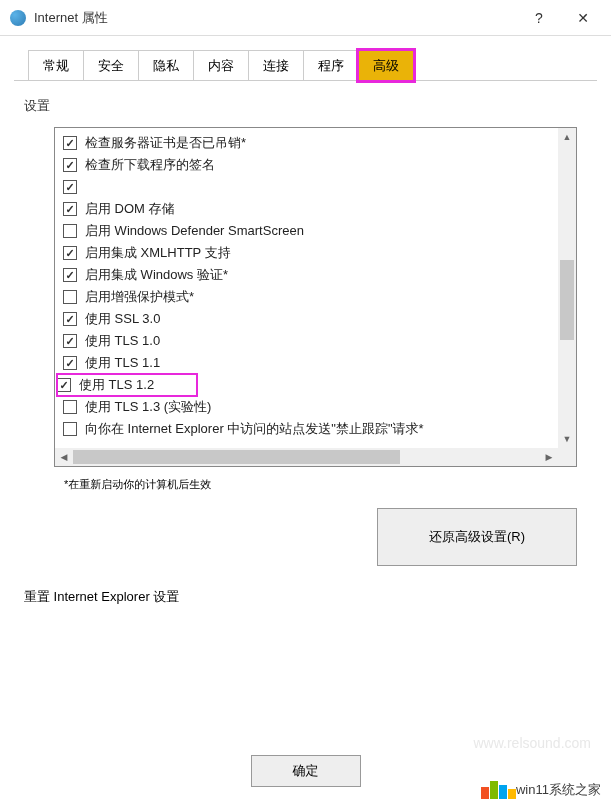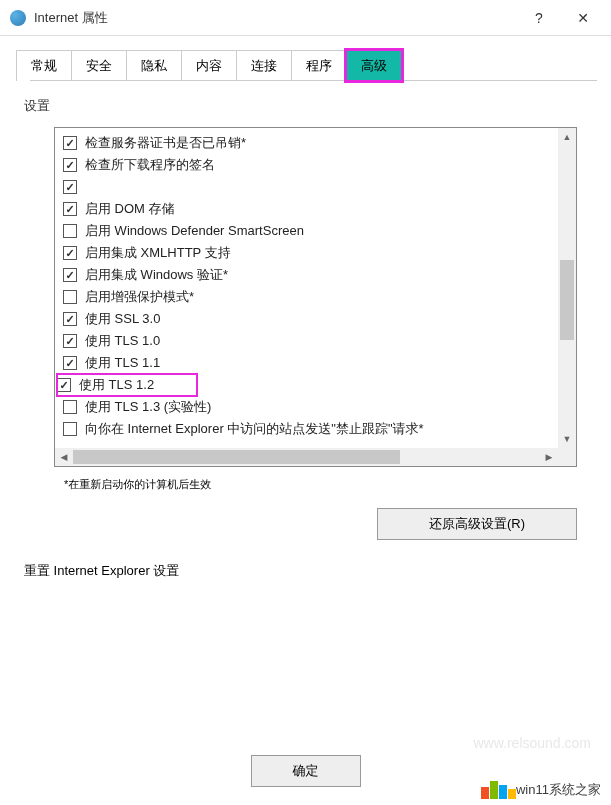--- a/index.html
+++ b/index.html
@@ -36,35 +36,34 @@
       width: 44px;
       height: 30px;
       display: flex;
       align-items: center;
       justify-content: center;
       color: #333;
       font-size: 14px;
     }
     .tabs {
       display: flex;
-      padding: 14px 14px 0 0;
+      padding: 14px 14px 0 28px;
       position: relative;
-      margin-left: 16px;
     }
     .tab {
       padding: 6px 14px;
       border: 1px solid #ccc;
       border-bottom: none;
       background: #fff;
       font-size: 13px;
       margin-right: -1px;
       position: relative;
     }
     .tab.active {
-      background: #14b8a6;
+      background: #eab308;
       z-index: 2;
     }
     .tab.highlighted {
       outline: 3px solid #e828dc;
       outline-offset: -1px;
     }
     .tab-underline {
       position: absolute;
       left: 14px;
       right: 14px;
@@ -185,21 +184,21 @@
       height: 18px;
       background: #f0f0f0;
     }
     .note {
       margin: 10px 0 16px 40px;
       font-size: 11px;
     }
     .btn {
       border: 1px solid #999;
       background: #eee;
-      padding: 6px 16px;
+      padding: 19px 16px;
       font-size: 13px;
       font-family: inherit;
     }
     .restore-row {
       display: flex;
       justify-content: flex-end;
       margin: 0 10px 22px 0;
     }
     .restore-row .btn { width: 200px; }
     .section-label {

